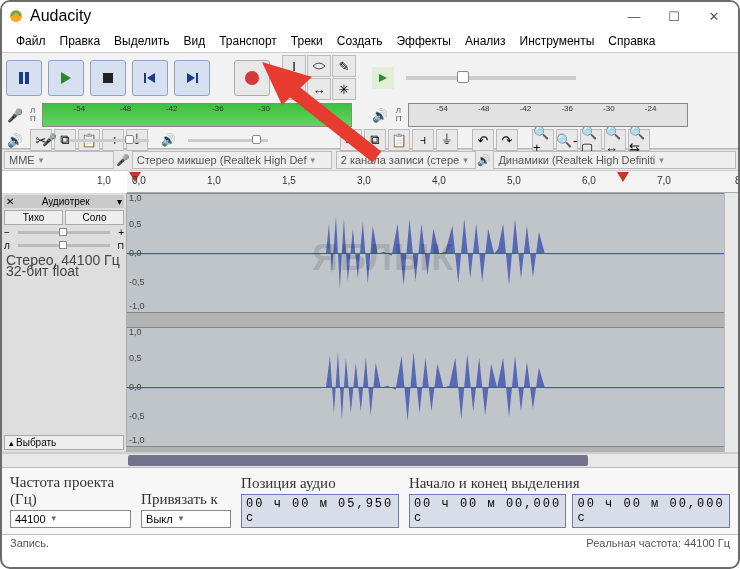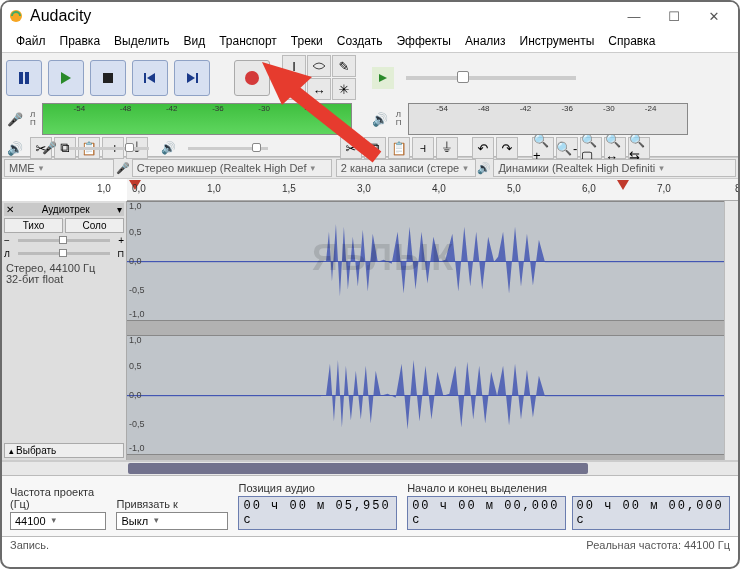--- a/index.html
+++ b/index.html
@@ -78,21 +78,21 @@
   .big-slider {
     width:170px; height:4px; background:#ccc; position:relative; margin:0 8px;
   }
   .big-slider .thumb {
     position:absolute; top:-5px; left:30%;
     width:12px;height:12px;border:1px solid #888;background:#fff;border-radius:2px;
   }
   
   .meter-row { display:flex; align-items:center; padding:1px 4px; gap:6px;}
   .meter {
-    height:32px; background:linear-gradient(#3fbf3f,#5fd65f);
+    height:24px; background:linear-gradient(#3fbf3f,#5fd65f);
     border:1px solid #888; position:relative; font-size:8px; color:#333;
     display:flex; align-items:center;
   }
   .meter.rec { width:310px;}
   .meter.play { width:280px;}
   .meter .tick { position:absolute; top:0; bottom:0; color:#333; font-size:8px; }
   .speaker-icon { width:18px; font-size:13px; text-align:center;}
   .llpl { display:flex;flex-direction:column;font-size:8px;line-height:8px;color:#555;}
   .mini-slider { width:80px; height:3px; background:#ccc; position:relative; margin:0 6px;}
   .mini-slider .thumb { position:absolute;top:-4px;width:9px;height:9px;border:1px solid #888;background:#fff;border-radius:2px;}
@@ -127,21 +127,21 @@
     width:125px; background:#dedede; border-right:1px solid #aaa; font-size:10px; padding:2px;
     display:flex; flex-direction:column; gap:2px;
   }
   .track-panel .hdr { background:#c9c9c9; padding:1px 2px; font-size:10px; display:flex; justify-content:space-between;}
   .track-panel .btnrow { display:flex; gap:2px;}
   .track-panel .mute, .track-panel .solo {
     flex:1; background:#eee; border:1px solid #aaa; text-align:center; padding:1px 0; font-size:10px;
   }
   .pan-slider { height:3px;background:#bbb;position:relative;margin:4px 8px;}
   .pan-slider .thumb{position:absolute;top:-3px;left:45%;width:8px;height:8px;background:#fff;border:1px solid #888;}
-  .track-panel .info { font-size:11px; color:#444; line-height:11px; padding:2px;}
+  .track-panel .info { font-size:14px; color:#444; line-height:11px; padding:2px;}
   .select-btn{background:#eee;border:1px solid #aaa;font-size:10px;padding:1px 4px;margin-top:auto;}
   .waveform-area { flex:1; background:#b2b2b2; position:relative; overflow:hidden;}
   .channel {
     position:absolute; left:0; right:0; background:#c0c5ca;
     border-top:1px solid #888; border-bottom:1px solid #888;
   }
   .channel.top { top:0; height:120px;}
   .channel.bot { top:134px; height:120px;}
   .channel svg { position:absolute; inset:0;}
   .zero-line { position:absolute; left:0; right:0; top:50%; height:1px; background:#4457b3;}
@@ -162,21 +162,21 @@
   }
   .hscroll .thumb {
     position:absolute; left:126px; width:460px; top:1px; bottom:1px; background:#72728d; border-radius:2px;
   }
   
   .bottom {
     border-top:1px solid #bbb; padding:6px 8px; background:#f7f7f7;
   }
   .bottom-row { display:flex; gap:10px; align-items:flex-end;}
   .bgrp { display:flex; flex-direction:column; gap:2px;}
-  .bgrp .lbl { font-size:11px; color:#333;}
+  .bgrp .lbl { font-size:15px; color:#333;font-family:Liberation Serif, serif;}
   .bgrp .field {
     border:1px solid #888; background:#fff; padding:2px 4px; font-size:11px; display:flex; align-items:flex-start;
   }
   .bgrp .field .chev { margin-left:6px; font-size:9px; color:#666;}
   .timefield {
     background:#d9dde7; border:1px solid #6b7daf; font-family:"Courier New",monospace;
     font-size:12px; letter-spacing:2px; padding:2px 4px; color:#000000;
   }
   
   .statusbar {
@@ -469,21 +469,21 @@
   <div class="bottom-row">
     <div class="bgrp">
       <div class="lbl">Частота проекта (Гц)</div>
       <div class="field">
           <span>44100</span>
           <span class="chev">▾</span>
         </div>
     </div>
     <div class="bgrp">
       <div class="lbl">Привязать к</div>
-      <div class="field" style="width:112px">
+      <div class="field" style="width:90px">
           <span>Выкл</span>
           <span class="chev">▾</span>
         </div>
     </div>
     <div class="bgrp">
       <div class="lbl">Позиция аудио</div>
       <div class="timefield">00 ч 00 м 05,950 с</div>
     </div>
     <div class="bgrp">
       <div class="lbl">Начало и конец выделения</div>

